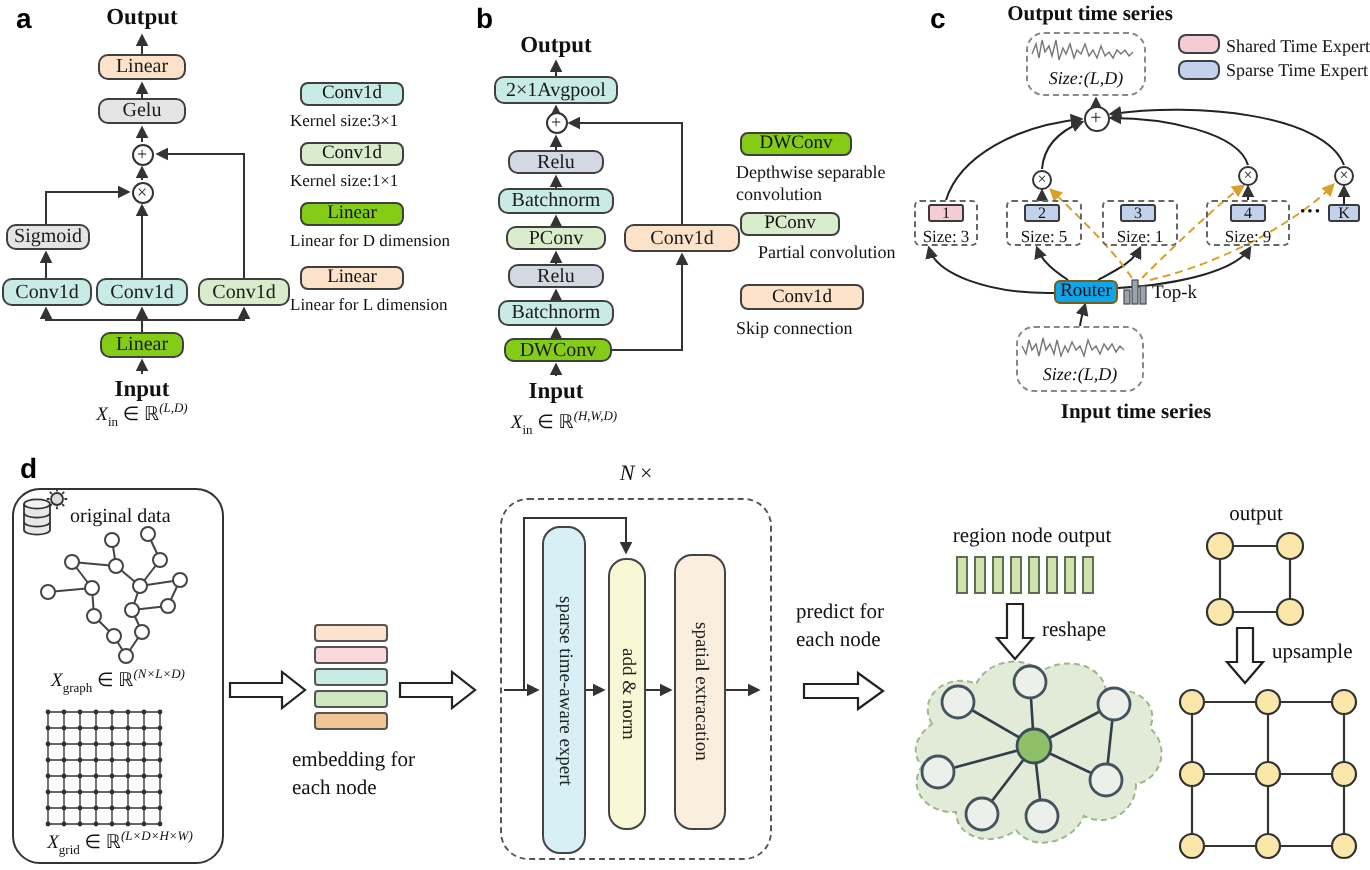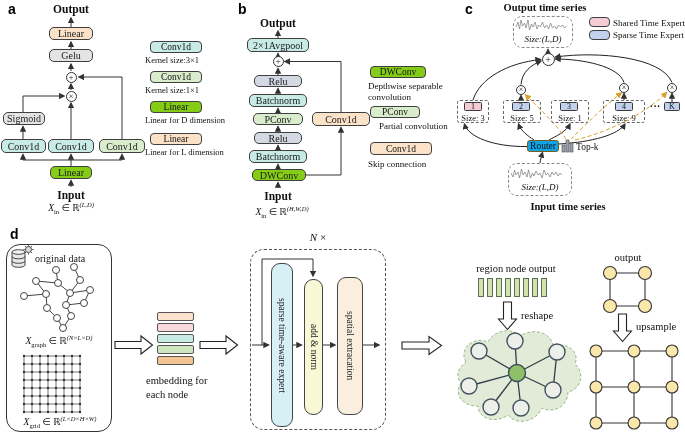--- a/index.html
+++ b/index.html
@@ -298,20 +298,21 @@
   <div class="abs" style="left:157px;top:345px;width:37px;height:9px;border:1px solid #555;border-radius:2px;background:#cfe7c0;box-sizing:border-box;"></div>
   <div class="abs" style="left:157px;top:356px;width:37px;height:9px;border:1px solid #555;border-radius:2px;background:#f2c494;box-sizing:border-box;"></div>
   <div class="lbl" style="left:146px;top:374px;width:82px;">embedding for each node</div>
 
   <div class="abs" style="left:250px;top:249px;width:136px;height:181px;border:1.3px dashed #555;border-radius:14px;box-sizing:border-box;"></div>
   <div class="lbl" style="left:298px;top:230px;width:40px;text-align:center;font-size:11px;"><span style="font-style:italic;">N</span><span> ×</span></div>
   <div class="vblk" style="left:271px;top:263px;width:22px;height:164px;background:#d6f0f6;">sparse time-aware expert</div>
   <div class="vblk" style="left:304px;top:279px;width:19px;height:136px;background:#f8f8d6;">add &amp; norm</div>
   <div class="vblk" style="left:337px;top:277px;width:26px;height:138px;background:#faeede;">spatial extracation</div>
 
+  <div class="lbl" style="left:398px;top:300px;width:60px;">predict for each node</div>
 
   <div class="lbl ctr" style="left:460px;top:262px;width:112px;">region node output</div>
   <div class="abs" style="left:478px;top:278px;width:6px;height:19px;border:1px solid #5c6e54;background:#cfe3ab;box-sizing:border-box;"></div>
   <div class="abs" style="left:487px;top:278px;width:6px;height:19px;border:1px solid #5c6e54;background:#cfe3ab;box-sizing:border-box;"></div>
   <div class="abs" style="left:496px;top:278px;width:6px;height:19px;border:1px solid #5c6e54;background:#cfe3ab;box-sizing:border-box;"></div>
   <div class="abs" style="left:505px;top:278px;width:6px;height:19px;border:1px solid #5c6e54;background:#cfe3ab;box-sizing:border-box;"></div>
   <div class="abs" style="left:514px;top:278px;width:6px;height:19px;border:1px solid #5c6e54;background:#cfe3ab;box-sizing:border-box;"></div>
   <div class="abs" style="left:523px;top:278px;width:6px;height:19px;border:1px solid #5c6e54;background:#cfe3ab;box-sizing:border-box;"></div>
   <div class="abs" style="left:532px;top:278px;width:6px;height:19px;border:1px solid #5c6e54;background:#cfe3ab;box-sizing:border-box;"></div>
   <div class="abs" style="left:541px;top:278px;width:6px;height:19px;border:1px solid #5c6e54;background:#cfe3ab;box-sizing:border-box;"></div>

